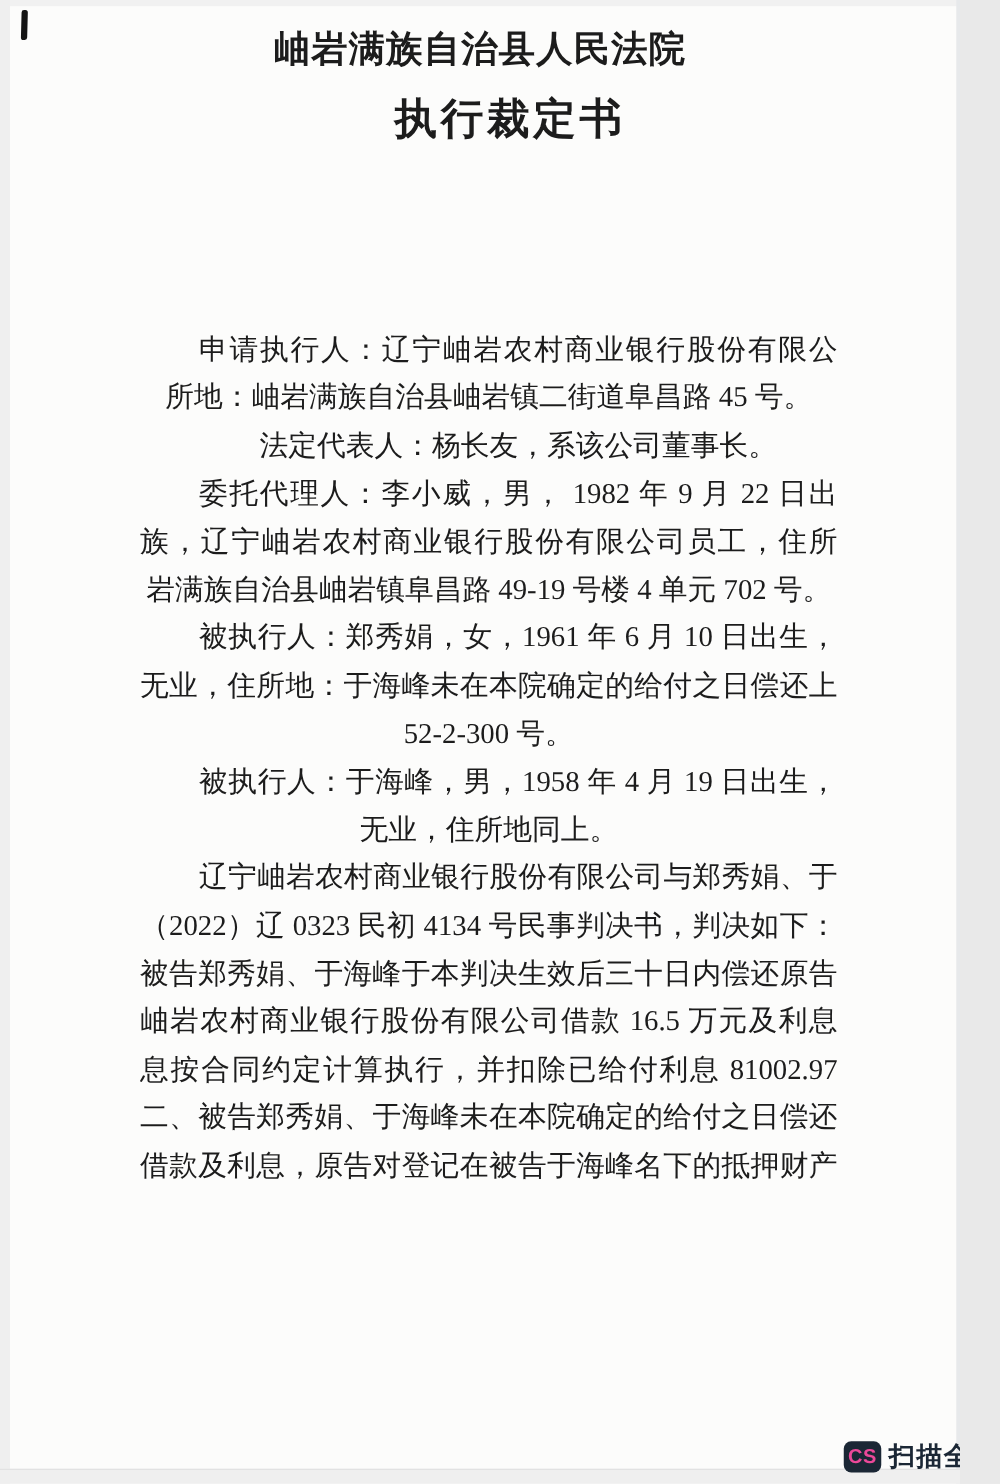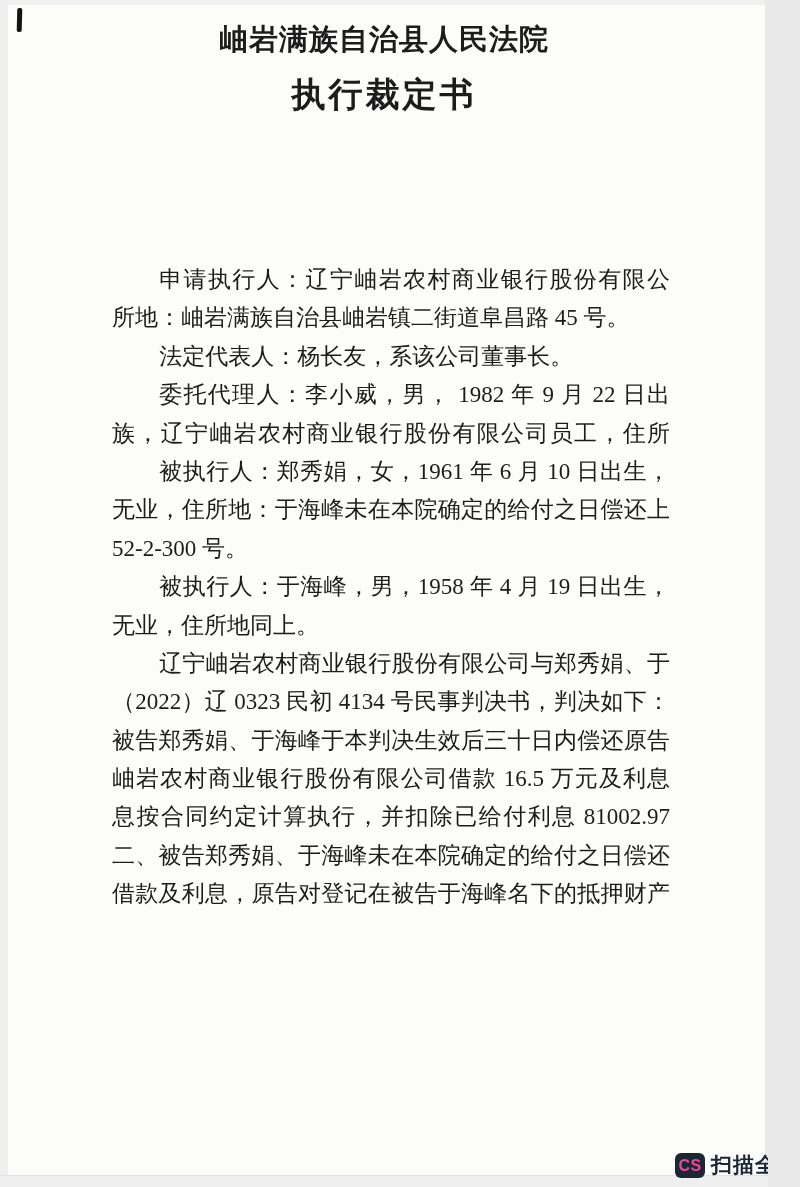--- a/index.html
+++ b/index.html
@@ -44,20 +44,21 @@
   }
   .doc-title {
     position: absolute;
     top: 72px;
     left: 0;
     width: 100%;
     text-align: center;
     font-size: 34px;
     font-weight: bold;
     letter-spacing: 3px;
+    padding-left: 24px;
   }
   .case-number {
     position: absolute;
     top: 174px;
     left: 0;
     right: 115px;
     text-align: right;
     font-size: 22px;
     letter-spacing: 1px;
   }
@@ -65,21 +66,21 @@
     position: absolute;
     top: 261px;
     left: 112px;
     right: 98px;
     font-size: 23px;
   }
   .body-line {
     height: 38.4px;
     line-height: 38.4px;
     white-space: nowrap;
-    text-align: left;
+    text-align: center;
   }
   .body-line.fill {
     white-space: normal;
     text-align: justify;
     text-align-last: justify;
     text-justify: inter-character;
     overflow: hidden;
   }
   .body-line.indent { text-indent: 2.05em; }
   .watermark {
@@ -126,20 +127,21 @@
 
   <div class="doc-title">执行裁定书</div>
 
 
   <div class="body-lines">
       <div class="body-line indent fill">申请执行人：辽宁岫岩农村商业银行股份有限公司，住</div>
       <div class="body-line">所地：岫岩满族自治县岫岩镇二街道阜昌路 45 号。</div>
       <div class="body-line indent">法定代表人：杨长友，系该公司董事长。</div>
       <div class="body-line indent fill">委托代理人：李小威，男， 1982 年 9 月 22 日出生，汉</div>
       <div class="body-line fill">族，辽宁岫岩农村商业银行股份有限公司员工，住所地：岫</div>
+      <div class="body-line">岩满族自治县岫岩镇阜昌路 49-19 号楼 4 单元 702 号。</div>
       <div class="body-line indent fill">被执行人：郑秀娟，女，1961 年 6 月 10 日出生，满族，</div>
       <div class="body-line fill">无业，住所地：于海峰未在本院确定的给付之日偿还上述</div>
       <div class="body-line">52-2-300 号。</div>
       <div class="body-line indent fill">被执行人：于海峰，男，1958 年 4 月 19 日出生，满族，</div>
       <div class="body-line">无业，住所地同上。</div>
       <div class="body-line indent fill">辽宁岫岩农村商业银行股份有限公司与郑秀娟、于海峰</div>
       <div class="body-line fill">（2022）辽 0323 民初 4134 号民事判决书，判决如下：一、</div>
       <div class="body-line fill">被告郑秀娟、于海峰于本判决生效后三十日内偿还原告辽宁</div>
       <div class="body-line fill">岫岩农村商业银行股份有限公司借款 16.5 万元及利息（利</div>
       <div class="body-line fill">息按合同约定计算执行，并扣除已给付利息 81002.97 元)；</div>

